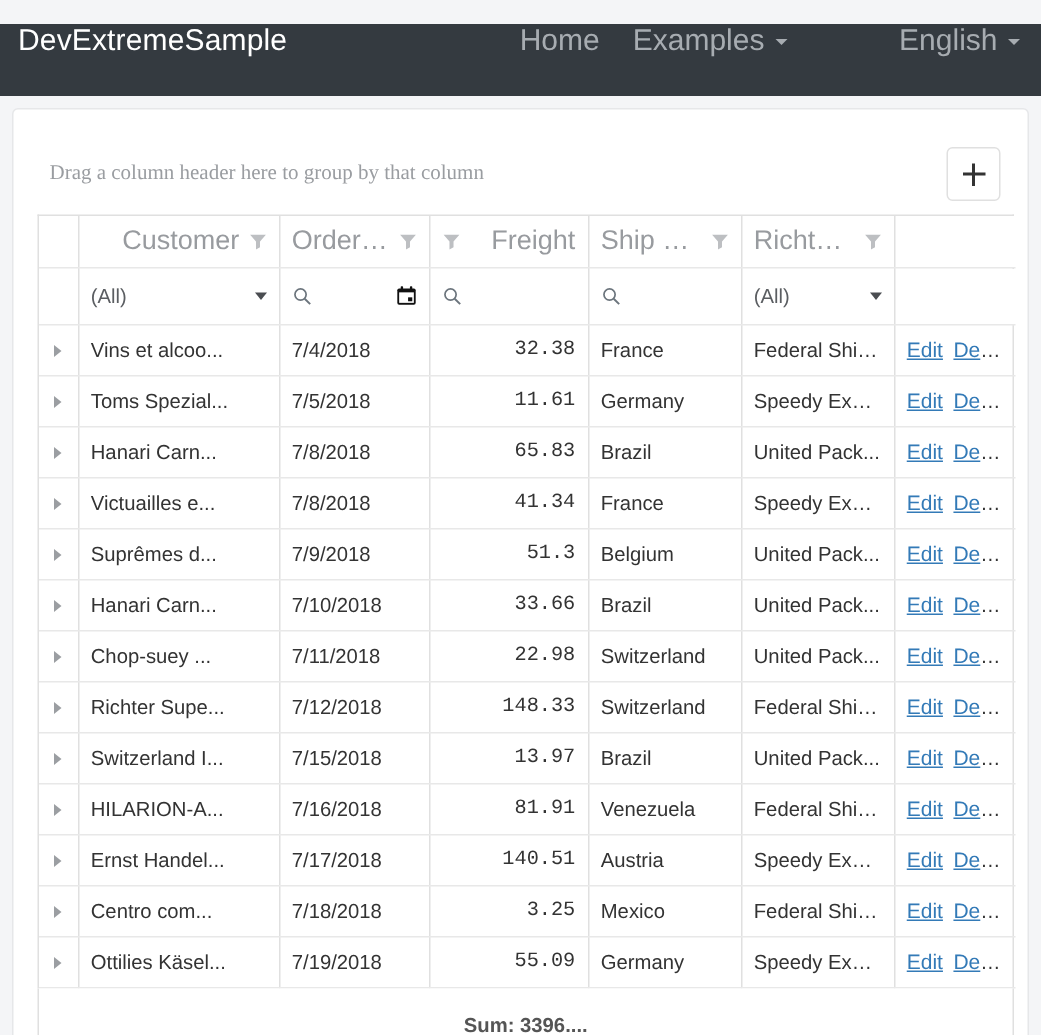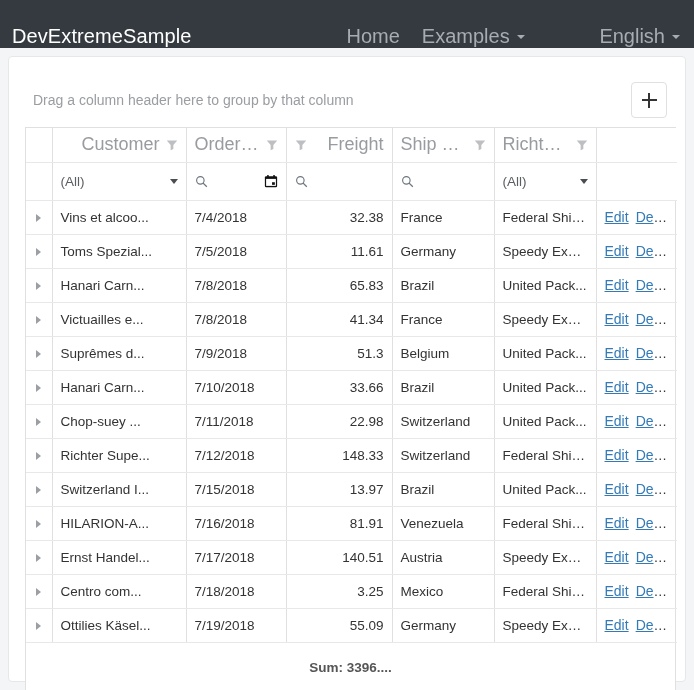--- a/index.html
+++ b/index.html
@@ -10,23 +10,24 @@
     background: #f4f5f7;
     font-family: "Liberation Sans", sans-serif;
     overflow: hidden;
   }
 
   
   .navbar {
     height: 48px;
     background: #343a40;
     display: flex;
-    align-items: flex-end;
+    align-items: flex-start;
     padding: 0 14px 0 12px;
     position: relative;
+    margin-top: 16px;
   }
   .brand {
     color: #ffffff;
     font-size: 20px;
     letter-spacing: .1px;
     white-space: nowrap;
   }
   .nav-links {
     display: flex;
     align-items: center;
@@ -70,20 +71,21 @@
     position: relative;
   }
 
   
   .grouppanel-row {
     display: flex;
     align-items: center;
     height: 54px;
     padding-left: 8px;
     padding-right: 2px;
+    font-family: Liberation Serif, serif;
   }
   .group-hint {
     color: #9a9da1;
     font-size: 14px;
     white-space: nowrap;
   }
   .add-btn {
     margin-left: auto;
     width: 36px; height: 36px;
     border: 1px solid #e0e0e0;
@@ -189,21 +191,21 @@
   .dr td { height: 34px; }
   .expand-cell { text-align: center; padding: 0 !important; }
   .arrow {
     display: inline-block;
     width: 0; height: 0;
     border-top: 4px solid transparent;
     border-bottom: 4px solid transparent;
     border-left: 5px solid #9b9ea2;
     cursor: pointer;
   }
-  .num { text-align: right; }
+  .num { text-align: right; font-family: Liberation Mono, monospace; }
   .links { white-space: nowrap; }
   .links a {
     color: #337ab7;
     text-decoration: underline;
     font-size: 14px;
     cursor: pointer;
   }
   .links a + a { margin-left: 7px; }
 
   

